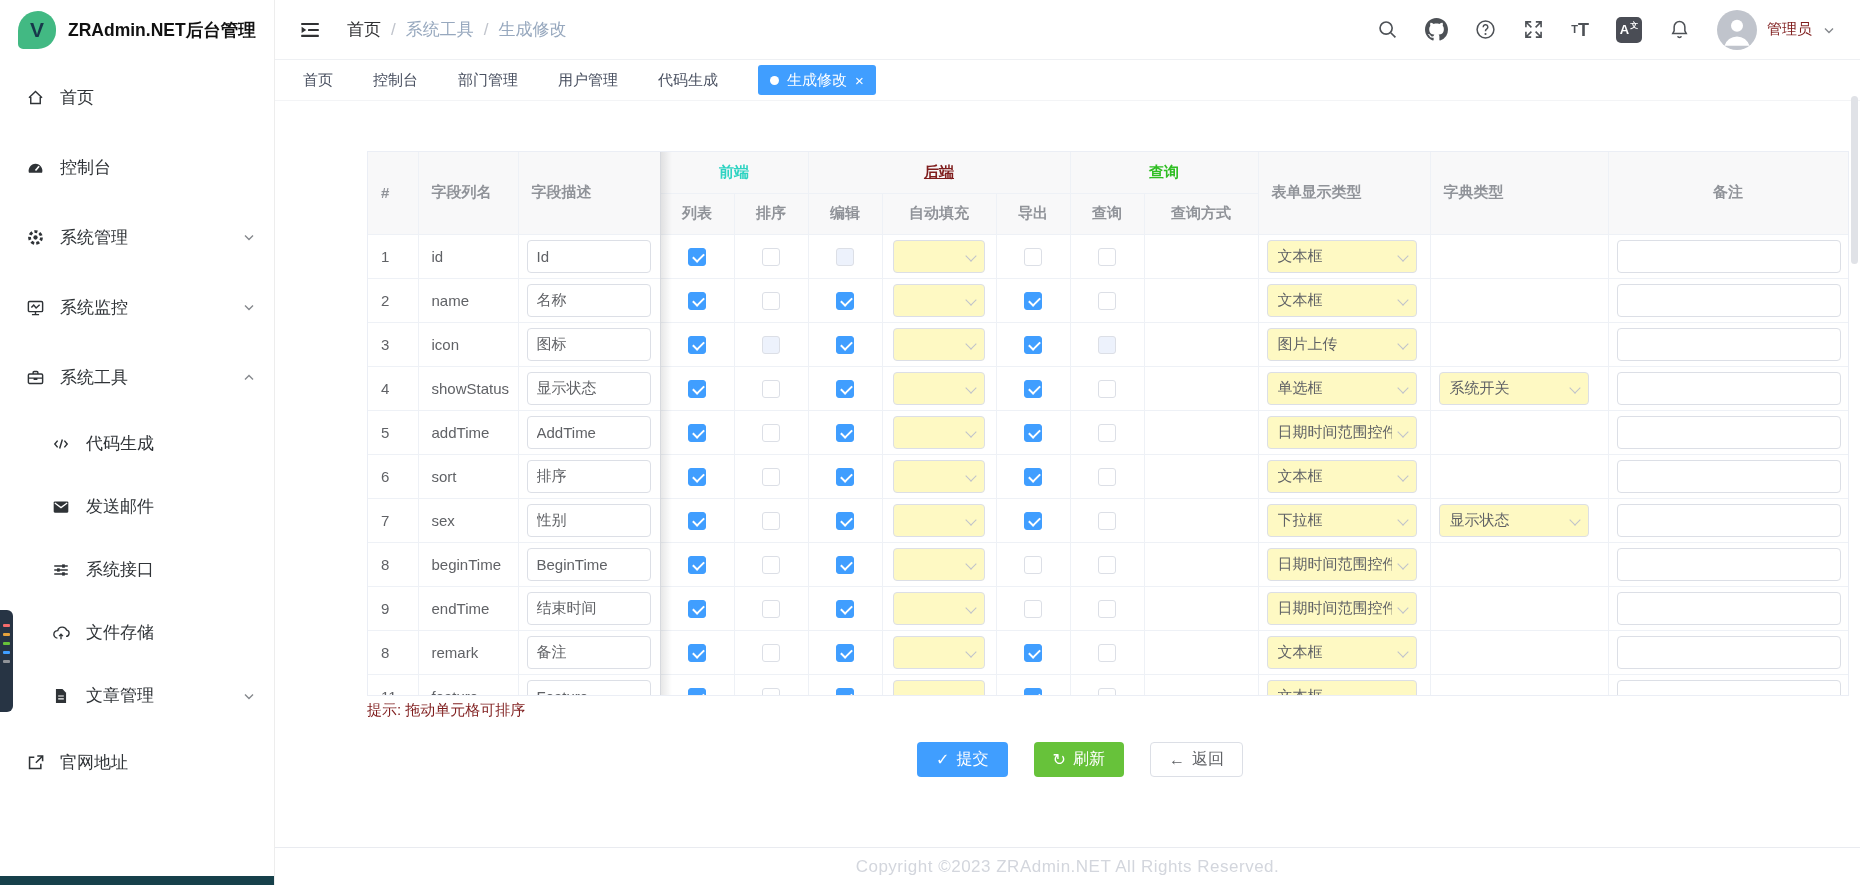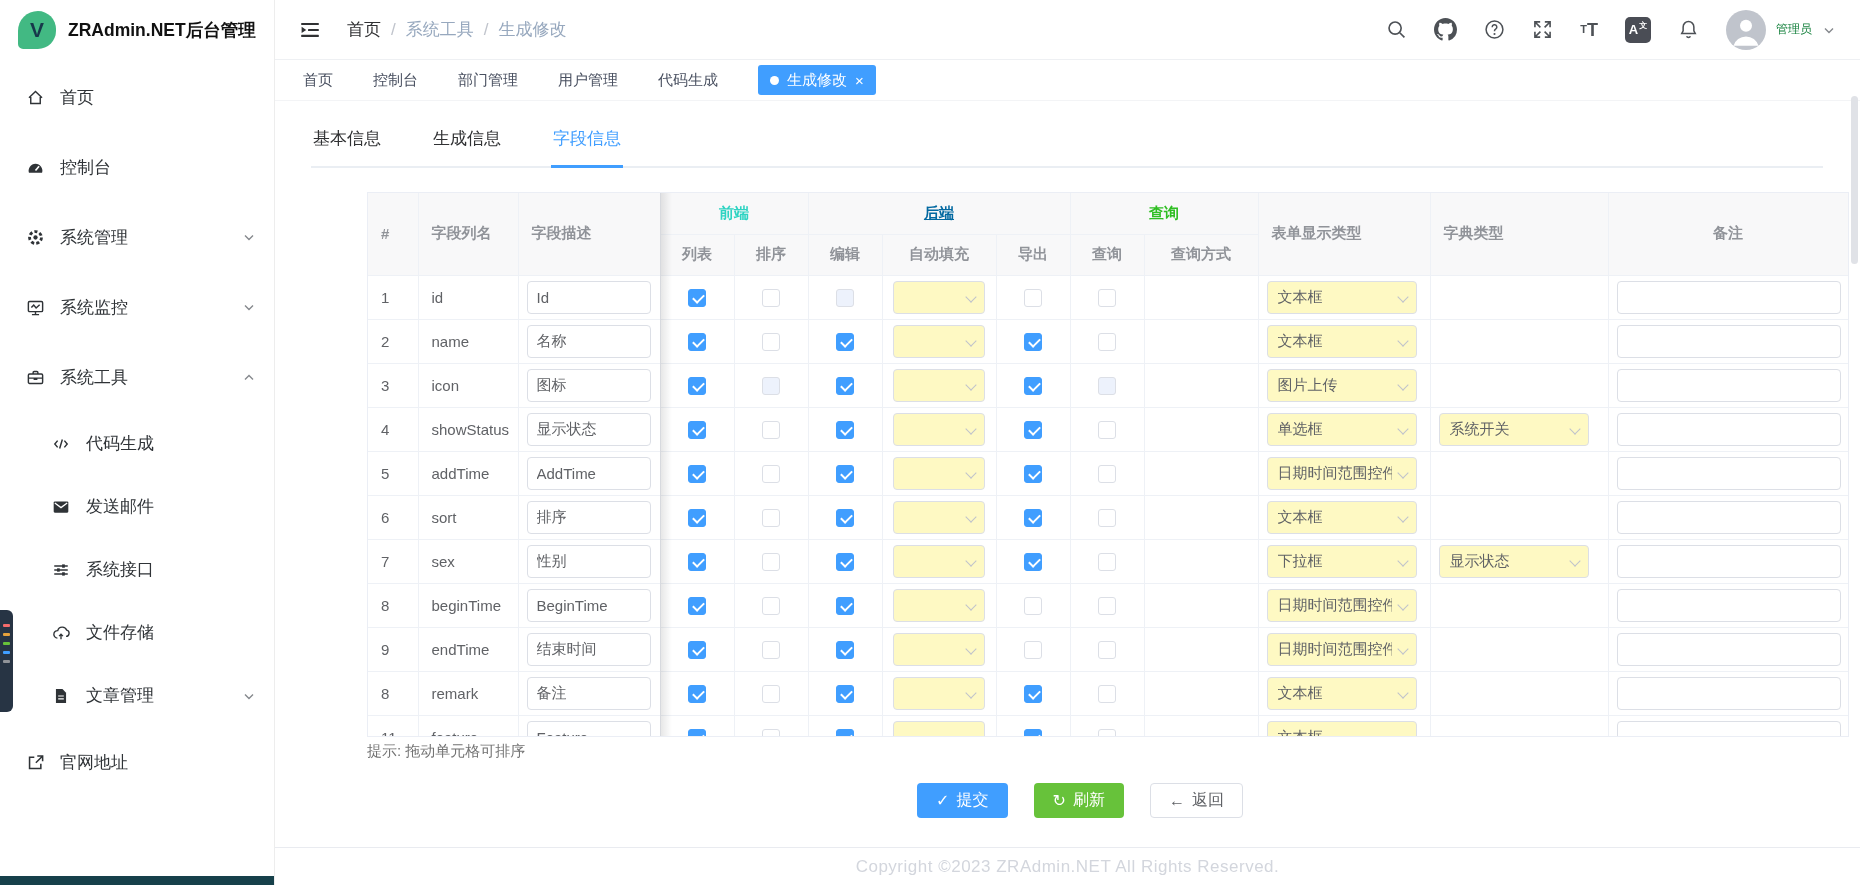--- a/index.html
+++ b/index.html
@@ -34,21 +34,21 @@
   .bc-sep { color:#c0c4cc; margin:0 10px; }
   .nav-right { margin-left:auto; display:flex; align-items:center; gap:27px; color:#4d5156; }
   .nav-icon { display:flex; align-items:center; cursor:pointer; }
   .icon-tt { font-weight:bold; font-size:18px; line-height:1; color:#4d5156; }
   .icon-tt i { font-style:normal; font-size:11px; }
   .icon-translate { width:26px; height:26px; background:#4a4d55; color:#fff; border-radius:5px;
     display:flex; align-items:center; justify-content:center; font-size:13px; font-weight:bold; line-height:1; }
   .icon-translate i { font-style:normal; font-size:8px; margin:-8px 0 0 1px; }
   .user-box { display:flex; align-items:center; gap:10px; cursor:pointer; }
   .avatar { display:flex; }
-  .user-name { font-size:12px; color:#15803d; }
+  .user-name { font-size:15px; color:#7f1d1d; }
 
   .tags-bar { height:41px; flex:0 0 41px; display:flex; align-items:center; padding-left:28px; gap:40px; border-bottom:1px solid #f3f4f6; }
   .tag { font-size:15px; color:#495060; cursor:pointer; white-space:nowrap; }
   .tag.active { background:#409eff; color:#fff; height:30px; display:flex; align-items:center; gap:8px; padding:0 12px; border-radius:3px; }
   .tag-dot { width:9px; height:9px; border-radius:50%; background:#fff; display:inline-block; }
   .tag-close { font-size:15px; }
 
   .content { flex:1; padding:26px 0 0 36px; overflow:hidden; display:flex; flex-direction:column; }
   .detail-tabs { display:flex; gap:48px; border-bottom:2px solid #eaeef3; width:1512px; }
   .dtab { font-size:17px; color:#303133; padding:0 2px 15px; cursor:pointer; }
@@ -75,21 +75,21 @@
     padding:0 24px 0 10px; position:relative; color:#606266; font-size:15px; cursor:pointer; }
   .sel .sel-text { white-space:nowrap; overflow:hidden; }
   .sel .chev { position:absolute; right:9px; top:11px; width:8px; height:8px;
     border-left:1.5px solid #bfc3cb; border-bottom:1.5px solid #bfc3cb; transform:rotate(-45deg); }
   .sel-sm { width:92px; } .sel-lg { width:150px; }
   td.ac .sel { margin:0 auto; }
   .inp { height:33px; border:1px solid #dcdfe6; border-radius:4px; padding:0 9px; font-size:15px; color:#606266;
     font-family:inherit; outline:none; background:#fff; }
   .inp-desc { width:124px; } .inp-remark { width:224px; }
 
-  .hint { margin-top:5px; font-size:15px; color:#737373; }
+  .hint { margin-top:5px; font-size:15px; color:#7f1d1d; }
 
   .actions { width:1538px; display:flex; justify-content:center; gap:26px; margin-top:22px; }
   .btn { height:35px; border-radius:4px; padding:0 18px; font-size:16px; display:flex; align-items:center; gap:7px;
     border:1px solid transparent; cursor:pointer; font-family:inherit; }
   .btn-primary { background:#409eff; color:#fff; }
   .btn-success { background:#67c23a; color:#fff; }
   .btn-plain { background:#fff; border-color:#dcdfe6; color:#606266; }
 
   footer { flex:0 0 38px; border-top:1px solid #e9ebf0; display:flex; align-items:center; justify-content:center;
     color:#d3d6dd; font-size:17px; letter-spacing:.5px; }
@@ -316,25 +316,20 @@
     <span class="tag">用户管理</span>
     <span class="tag">代码生成</span>
     <span class="tag active">
       <span class="tag-dot"></span>
       <span>生成修改</span>
       <span class="tag-close">×</span>
     </span>
   </div>
 
   <div class="content">
-    <div class="detail-tabs">
-      <span class="dtab">基本信息</span>
-      <span class="dtab">生成信息</span>
-      <span class="dtab active">字段信息</span>
-    </div>
 
     <div class="table-zone">
       <div class="table-wrap">
         <table>
           <colgroup>
             <col style="width:50px">
               <col style="width:100px">
               <col style="width:142px">
             <col style="width:74px">
               <col style="width:74px">
@@ -346,21 +341,21 @@
               <col style="width:172px">
               <col style="width:178px">
             <col style="width:240px">
           </colgroup>
           <thead>
             <tr>
               <th rowspan="2" class="al">#</th>
               <th rowspan="2" class="al">字段列名</th>
               <th rowspan="2" class="al">字段描述</th>
               <th colspan="2" style="color: rgb(46, 211, 194);">前端</th>
-              <th colspan="3" style="color: #0369a1; text-decoration: underline;">后端</th>
+              <th colspan="3" style="color: #7f1d1d; text-decoration: underline;">后端</th>
               <th colspan="2" style="color: rgb(47, 190, 35);">查询</th>
               <th rowspan="2" class="al">表单显示类型</th>
               <th rowspan="2" class="al">字典类型</th>
               <th rowspan="2">备注</th>
             </tr>
             <tr>
               <th>列表</th>
               <th>排序</th>
               <th>编辑</th>
               <th>自动填充</th>

